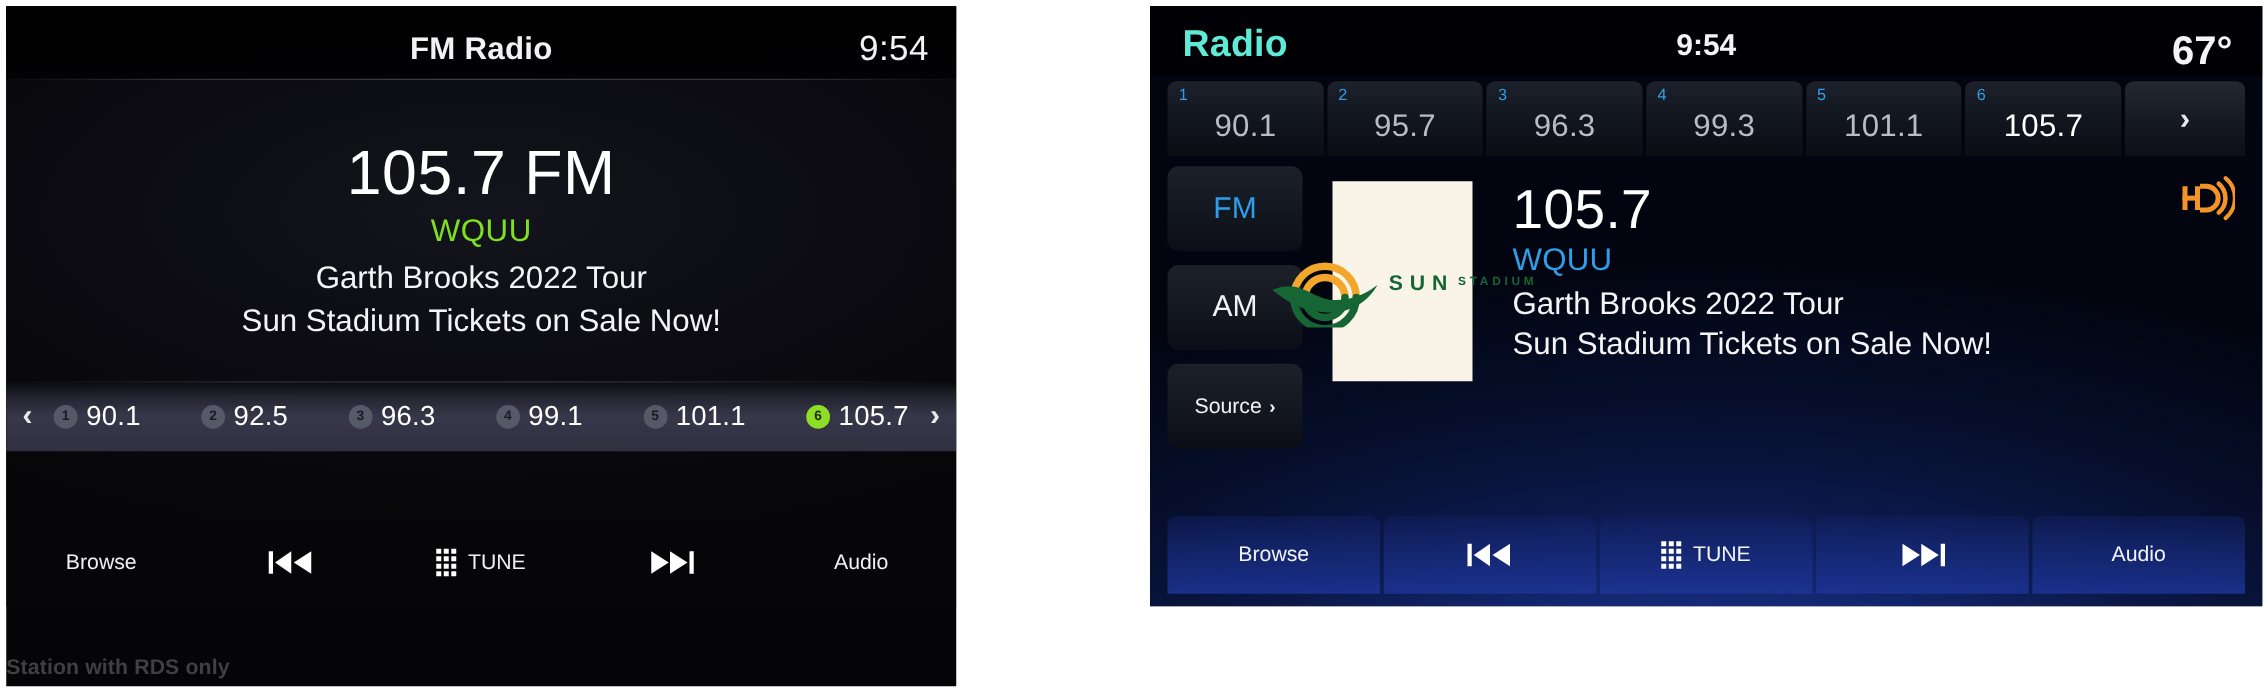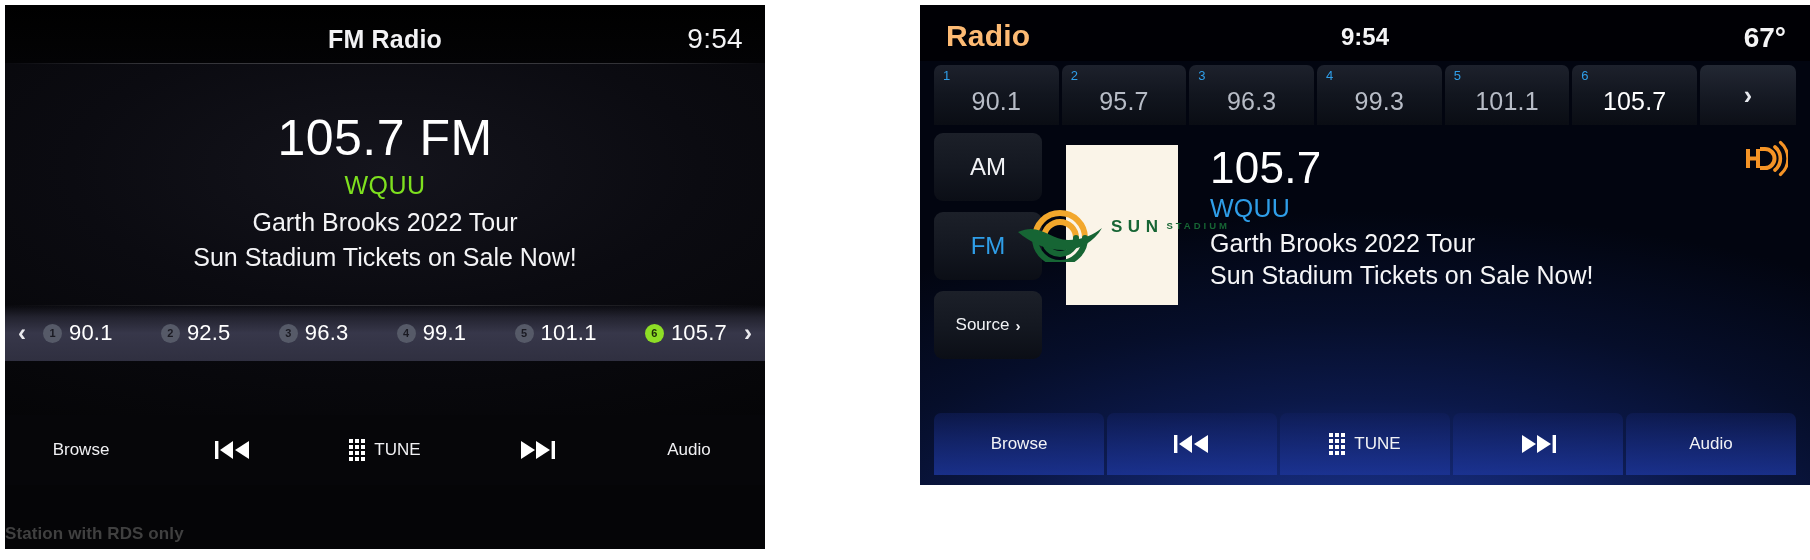--- a/index.html
+++ b/index.html
@@ -104,23 +104,23 @@
   .hd-bg {
     position:absolute; left:0; top:0; width:890px; height:480px;
     background:
       radial-gradient(ellipse 820px 360px at 50% 118%, #1f39a0 0%, #152a78 24%, #0b1848 48%, #060e2a 70%, #020510 100%),
       linear-gradient(180deg,#010105 0%, #03061a 40%, #071145 78%, #0d1f6b 100%);
   }
   .hd-header {
     position:absolute; left:0; top:0; width:890px; height:56px;
     background:#000005;
   }
-  .hd-title { position:absolute; left:26px; top:14px; color:#fdba74; font-size:30px; font-weight:600; letter-spacing:.2px; }
+  .hd-title { position:absolute; left:26px; top:14px; color:#5eead4; font-size:30px; font-weight:600; letter-spacing:.2px; }
   .hd-clock { position:absolute; left:0; top:18px; width:890px; text-align:center; color:#f4f4f6; font-size:24px; font-weight:600; }
-  .hd-temp  { position:absolute; right:24px; top:17px; color:#f4f4f6; font-size:28px; font-weight:600; }
+  .hd-temp  { position:absolute; right:24px; top:17px; color:#f4f4f6; font-size:32px; font-weight:600; }
 
   .hd-presetrow {
     position:absolute; left:14px; top:60px; width:862px; height:60px;
     display:flex; gap:3px;
   }
   .hd-pcell {
     position:relative; flex:1; height:60px;
     background: linear-gradient(180deg,#1d212c 0%, #12161f 48%, #0a0d14 100%);
     border-radius:7px 7px 0 0;
   }
@@ -330,25 +330,25 @@
       <div class="hd-pcell active">
         <span class="hd-pnum">6</span>
         <span class="hd-pfreq">105.7</span>
       </div>
       <div class="hd-pnext">
         <span>›</span>
       </div>
     </div>
 
     <div class="hd-side">
+      <div class="hd-sbtn on">
+        <span>FM</span>
+      </div>
       <div class="hd-sbtn">
         <span>AM</span>
-      </div>
-      <div class="hd-sbtn on">
-        <span>FM</span>
       </div>
       <div class="hd-sbtn src">
         <span>Source</span>
         <span class="chev">›</span>
       </div>
     </div>
 
     <div class="hd-art">
       <span class="logo-mark">
         <svg viewBox="0 0 92 74" width="92" height="74">

